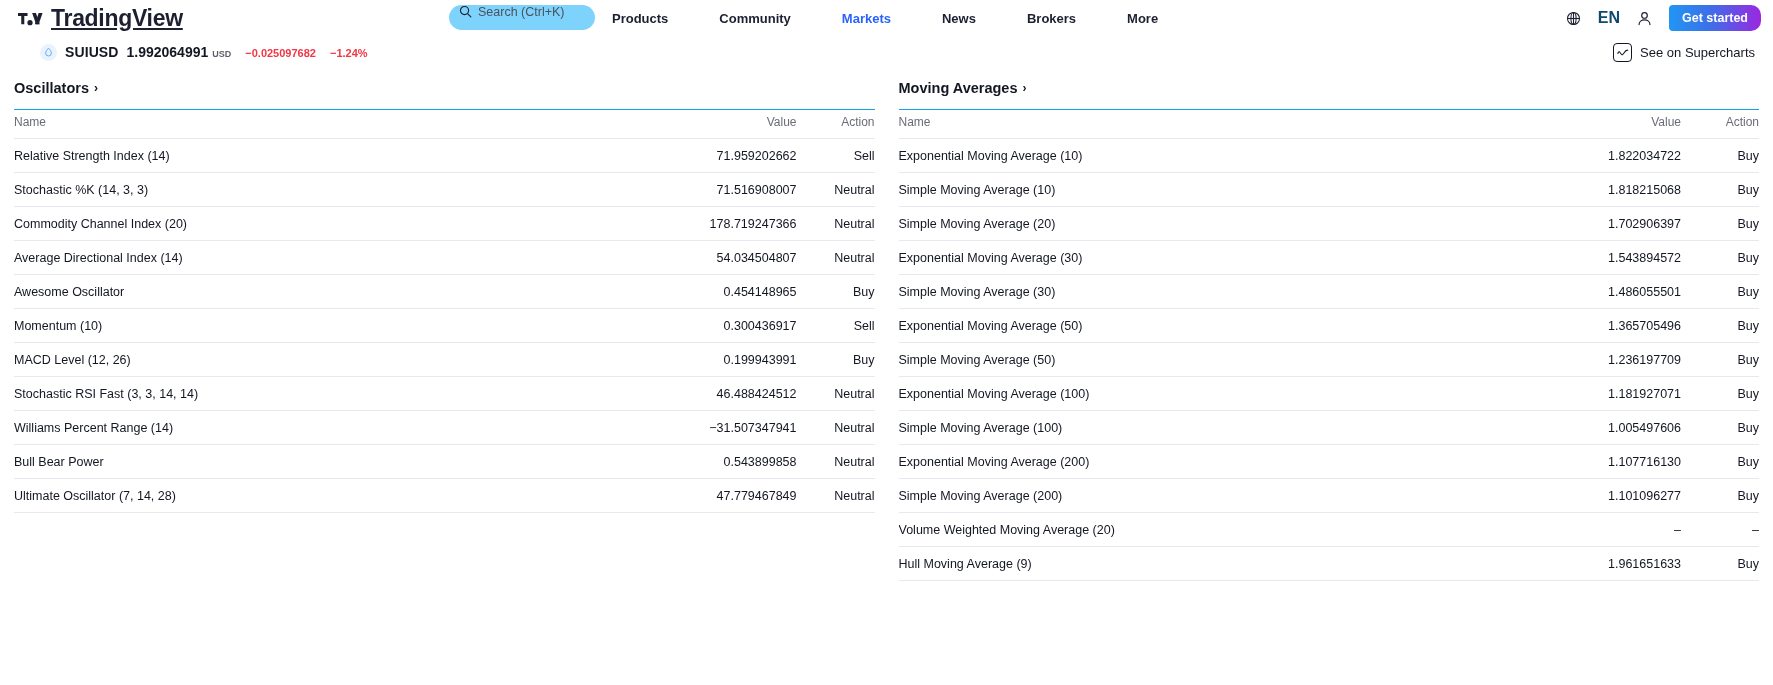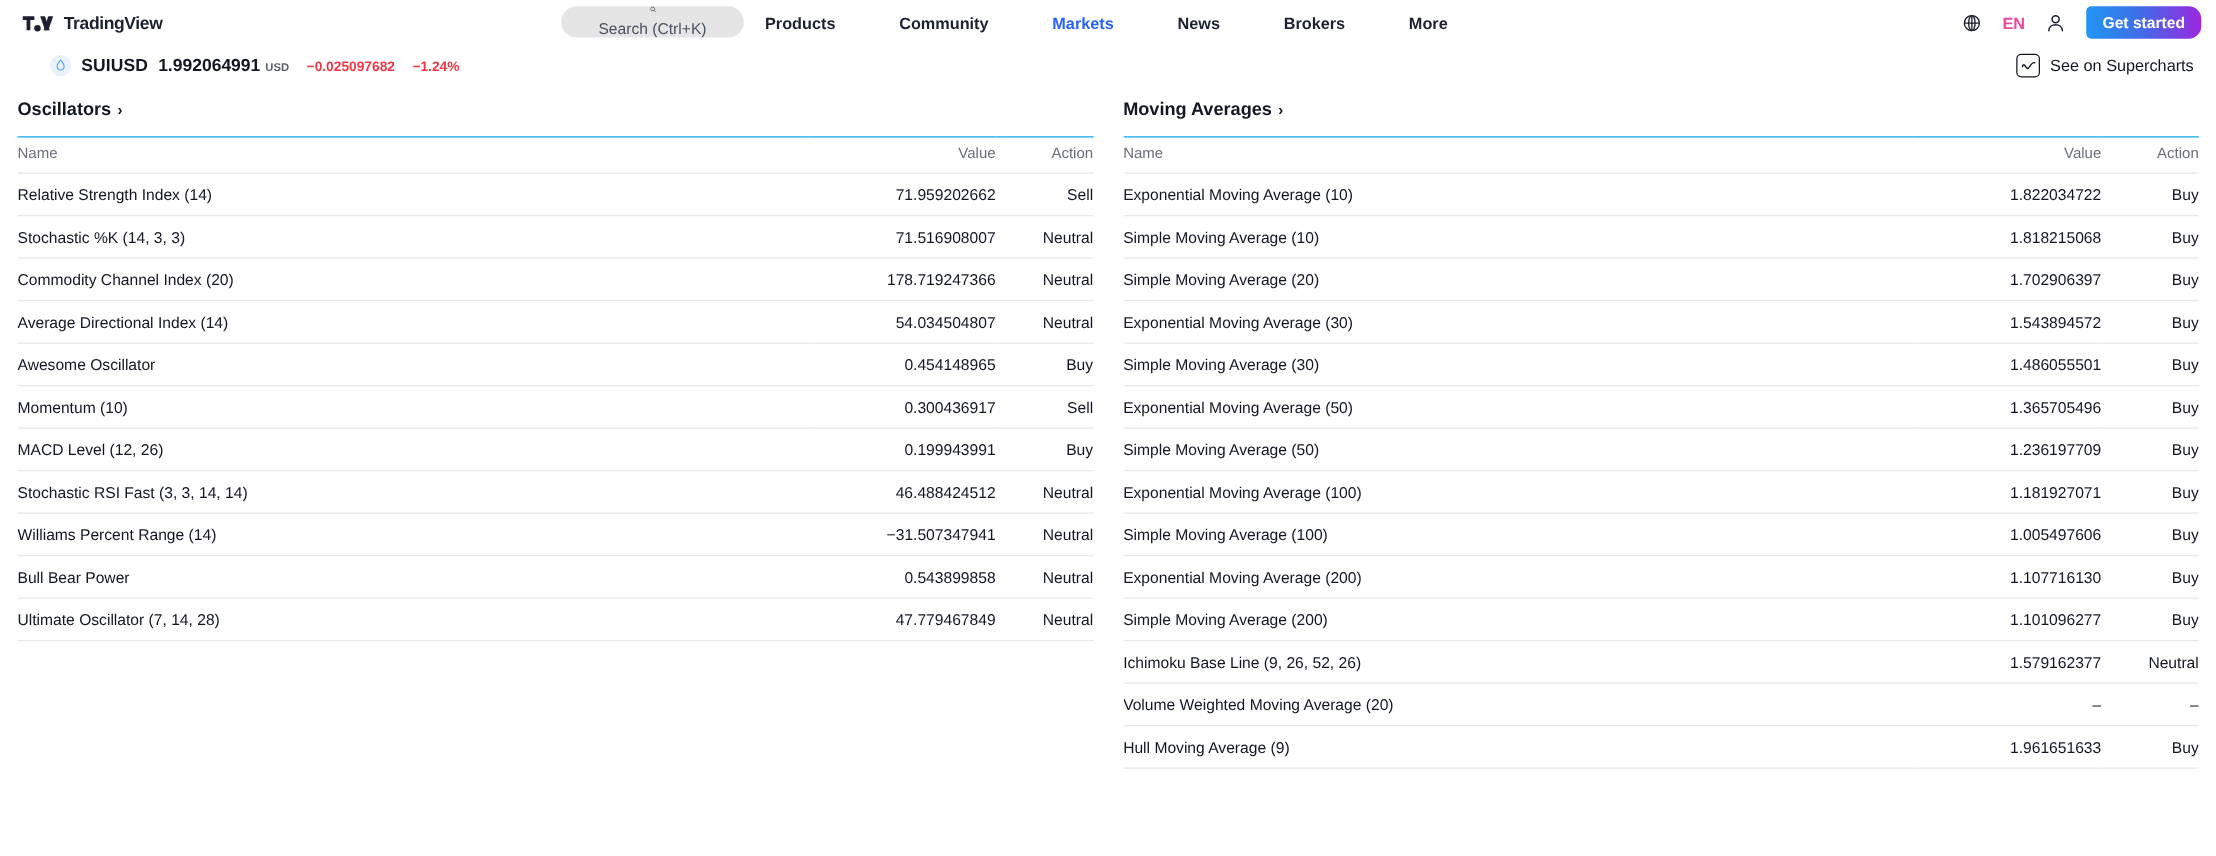--- a/index.html
+++ b/index.html
@@ -21,39 +21,39 @@
     position: relative;
   }
   .logo {
     display: flex;
     align-items: center;
     gap: 7px;
     margin-left: 4px;
   }
   .logo-mark { display: block; }
   .logo-text {
-    font-size: 14px;
+    font-size: 23px;
     font-weight: 700;
     letter-spacing: -0.3px;
     color: #1c2030;
+    text-decoration: underline;
   }
 
   .search-box {
     position: absolute;
     left: 449px;
     top: 5px;
     width: 146px;
     height: 25px;
     border-radius: 13px;
-    background: #e5e5e5;
-    display: flex;
-    align-items: center;
+    background: #7dd3fc;
+    display: flex;
+    align-items: flex-start;
     gap: 6px;
     padding: 0 10px;
-    flex-direction: column;
   }
   .search-box .ph {
     font-size: 12.5px;
     color: #4a5160;
     white-space: nowrap;
   }
 
   .navlinks {
     position: absolute;
     left: 612px;
@@ -78,23 +78,23 @@
     top: 0;
     height: 36px;
     display: flex;
     align-items: center;
     gap: 16px;
   }
   .lang {
     display: flex;
     align-items: center;
     gap: 17px;
-    font-size: 13px;
+    font-size: 16px;
     font-weight: 600;
-    color: #ec4899;
+    color: #0c4a6e;
     cursor: pointer;
   }
   .get-started {
     height: 26px;
     padding: 0 13px 0 13px;
     border: 0;
     border-radius: 4px 10px 10px 4px;
     background: linear-gradient(90deg, #2196f3 0%, #3d6fe8 45%, #9c27e0 100%);
     color: #fff;
     font-size: 12.5px;
@@ -437,25 +437,20 @@
             <td class="name">Exponential Moving Average (200)</td>
             <td class="num val">1.107716130</td>
             <td class="num act a-buy">Buy</td>
           </tr>
           <tr>
             <td class="name">Simple Moving Average (200)</td>
             <td class="num val">1.101096277</td>
             <td class="num act a-buy">Buy</td>
           </tr>
           <tr>
-            <td class="name">Ichimoku Base Line (9, 26, 52, 26)</td>
-            <td class="num val">1.579162377</td>
-            <td class="num act a-neutral">Neutral</td>
-          </tr>
-          <tr>
             <td class="name">Volume Weighted Moving Average (20)</td>
             <td class="num val">–</td>
             <td class="num act a-none">–</td>
           </tr>
           <tr>
             <td class="name">Hull Moving Average (9)</td>
             <td class="num val">1.961651633</td>
             <td class="num act a-buy">Buy</td>
           </tr>
         </tbody>

